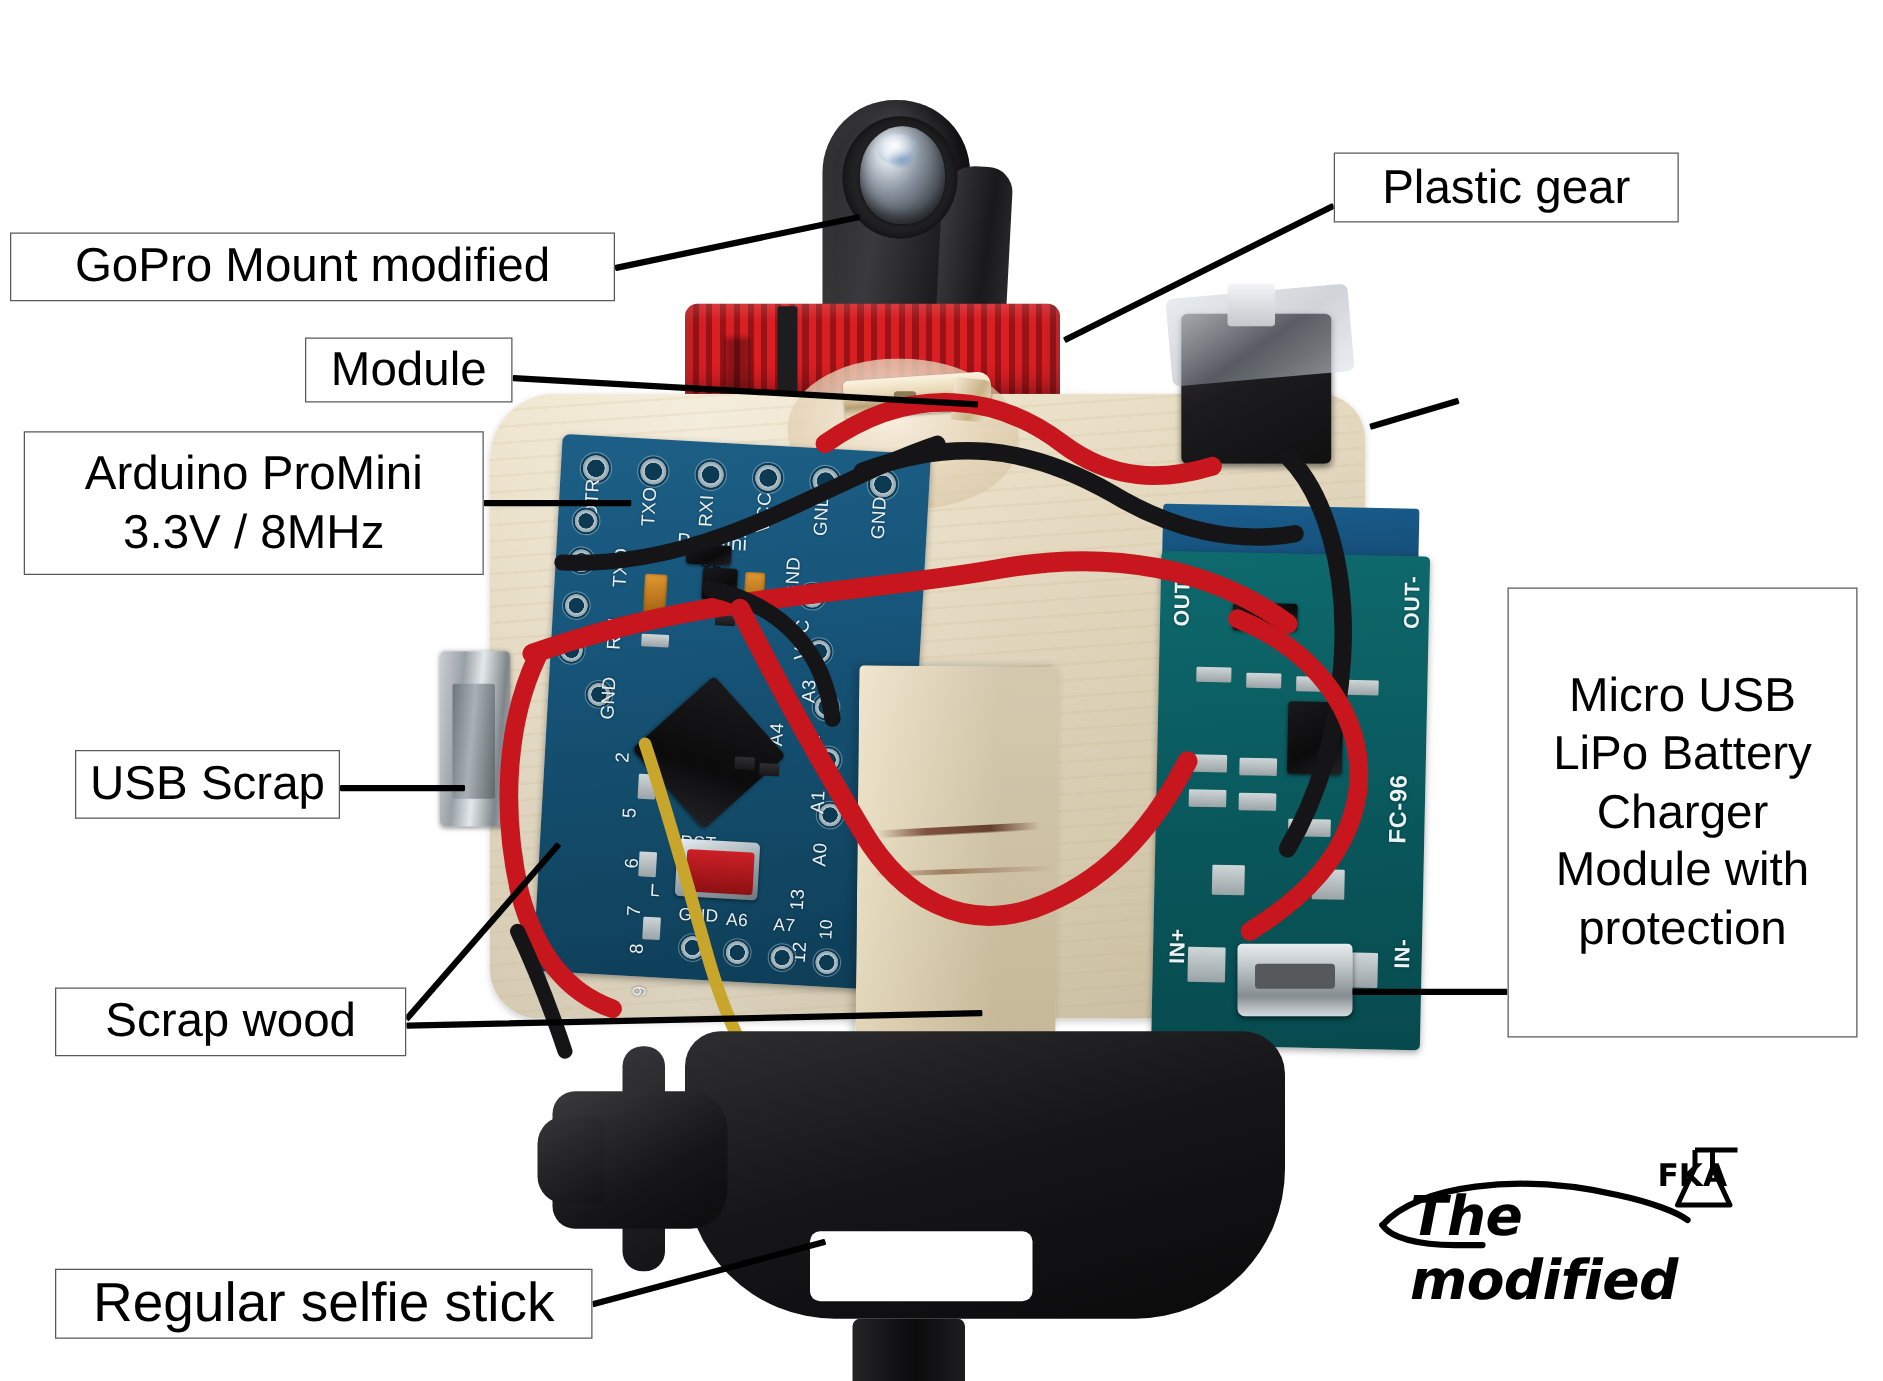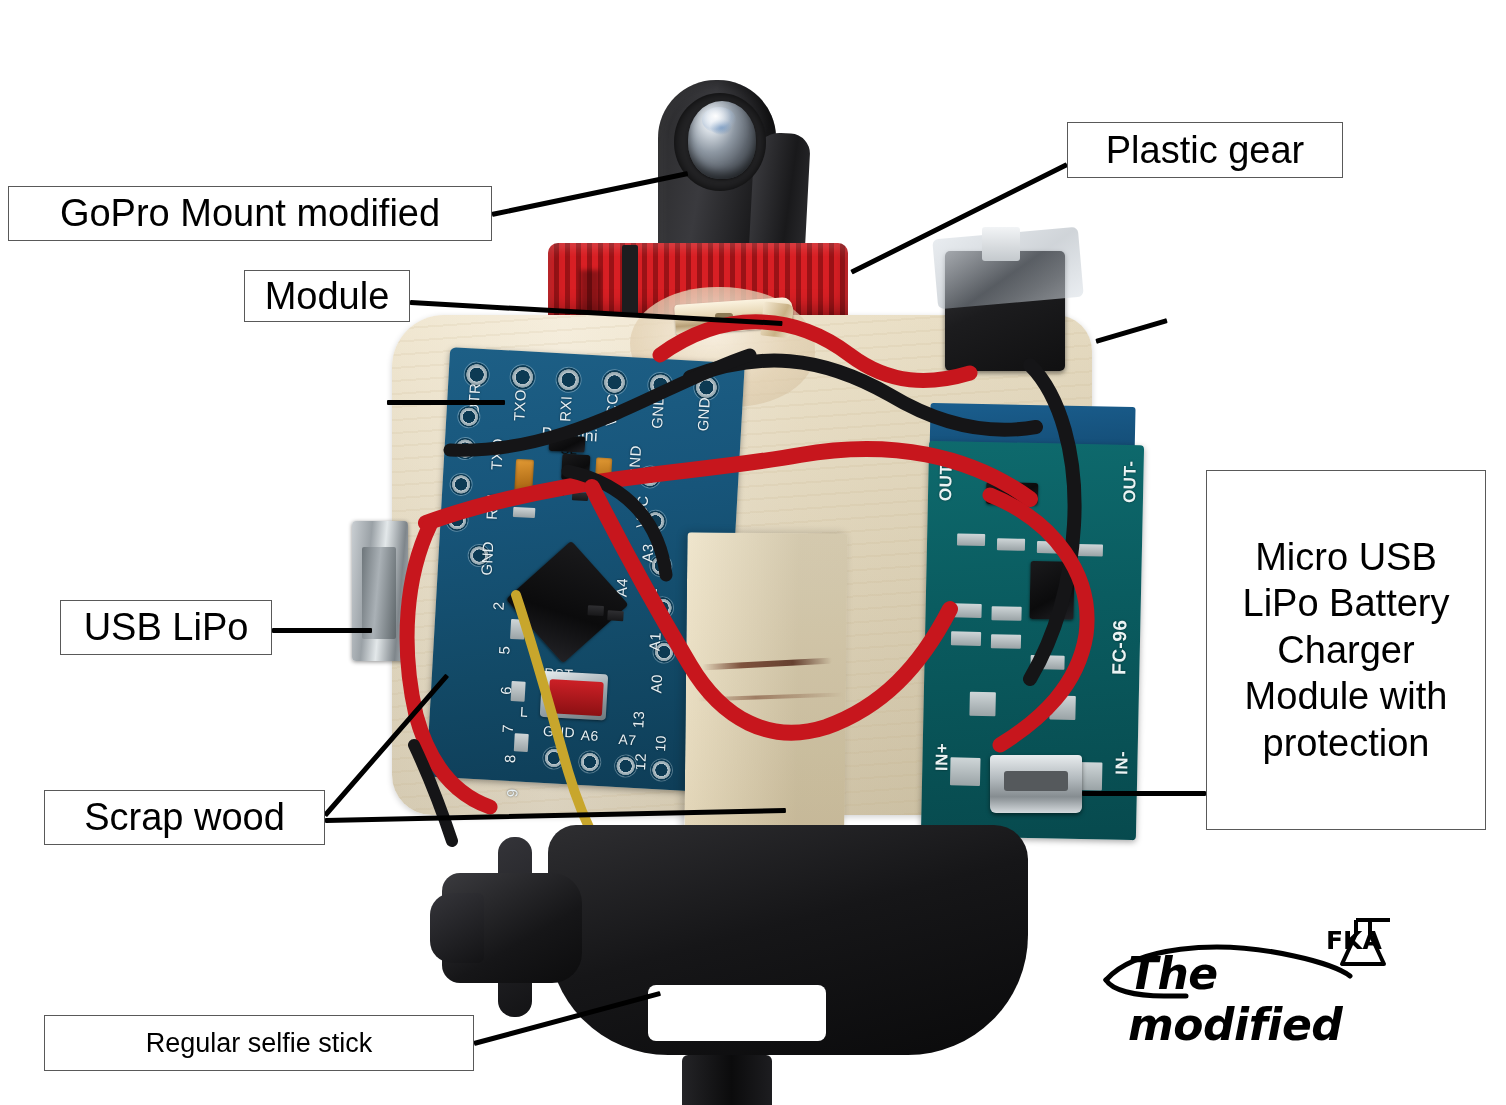--- a/index.html
+++ b/index.html
@@ -527,28 +527,30 @@
   <div class="leader" id="ld-4" style="left: 387px; top: 399.5px; width: 118px; transform: rotate(0deg);"></div>
   <div class="leader" id="ld-5" style="left: 1206px; top: 790.5px; width: 124px; transform: rotate(180deg);"></div>
   <div class="leader" id="ld-6" style="left: 272px; top: 627.5px; width: 100px; transform: rotate(0deg);"></div>
   <div class="leader" id="ld-7" style="left: 325px; top: 812.5px; width: 185.699px; transform: rotate(-48.9302deg);"></div>
   <div class="leader" id="ld-8" style="left: 325px; top: 817.5px; width: 461.108px; transform: rotate(-1.24266deg);"></div>
   <div class="leader" id="ld-9" style="left: 474px; top: 1040.5px; width: 192.603px; transform: rotate(-15.0464deg);"></div>
 
   <div class="callout" id="cal-0" style="left: 8px; top: 186px; width: 484px; height: 55px; font-size: 38px;">GoPro Mount modified</div>
   <div class="callout" id="cal-1" style="left: 1067px; top: 122px; width: 276px; height: 56px; font-size: 38px;">Plastic gear</div>
   <div class="callout" id="cal-2" style="left: 244px; top: 270px; width: 166px; height: 52px; font-size: 38px;">Module</div>
+  <div class="callout" id="cal-4" style="left: 19px; top: 345px; width: 368px; height: 115px; font-size: 38px;">Arduino ProMini
+3.3V / 8MHz</div>
   <div class="callout" id="cal-5" style="left: 1206px; top: 470px; width: 280px; height: 360px; font-size: 38px;">Micro USB
 LiPo Battery
 Charger
 Module with
 protection</div>
-  <div class="callout" id="cal-6" style="left: 60px; top: 600px; width: 212px; height: 55px; font-size: 38px;">USB LiPo</div>
+  <div class="callout" id="cal-6" style="left: 60px; top: 600px; width: 212px; height: 55px; font-size: 38px;">USB Scrap</div>
   <div class="callout" id="cal-7" style="left: 44px; top: 790px; width: 281px; height: 55px; font-size: 38px;">Scrap wood</div>
-  <div class="callout" id="cal-9" style="left: 44px; top: 1015px; width: 430px; height: 56px; font-size: 27px;">Regular selfie stick</div>
+  <div class="callout" id="cal-9" style="left: 44px; top: 1015px; width: 430px; height: 56px; font-size: 44px;">Regular selfie stick</div>
 
   <div id="logo">
     <svg width="310" height="105" viewBox="0 0 310 105" style="position:absolute;left:0;top:0;">
       <path d="M 12 72 C 40 40, 120 30, 200 48 C 228 54, 248 62, 256 68" stroke="#000" stroke-width="5" fill="none" stroke-linecap="round"></path>
       <path d="M 12 72 C 18 82, 40 88, 70 88 L 92 88" stroke="#000" stroke-width="5" fill="none" stroke-linecap="round"></path>
       <path d="M 262 12 L 296 12 M 262 12 L 262 26 L 248 56 L 290 56 L 276 26 L 276 12" stroke="#000" stroke-width="4" fill="none" stroke-linejoin="round"></path>
     </svg>
     <div class="logo-text">The modified</div>
     <div class="logo-fka">FKA</div>
   </div>

